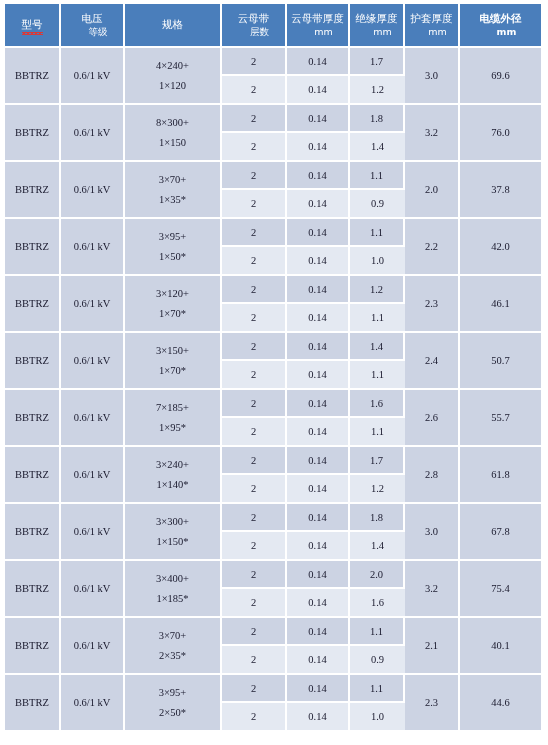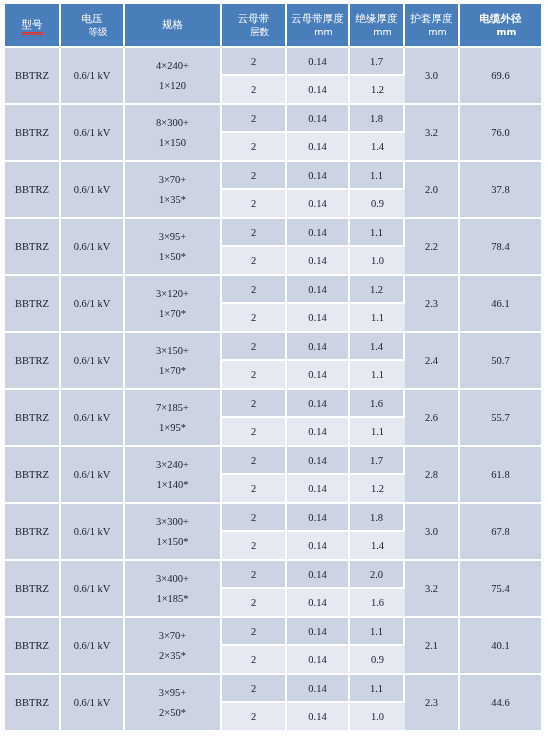--- a/index.html
+++ b/index.html
@@ -199,21 +199,21 @@
           <td class="merged" rowspan="2">BBTRZ</td>
           <td class="merged" rowspan="2">0.6/1 kV</td>
           <td class="merged" rowspan="2">
             <span class="spec-line">3×95+</span>
             <span class="spec-line">1×50*</span>
           </td>
           <td class="sub-a">2</td>
           <td class="sub-a">0.14</td>
           <td class="sub-a">1.1</td>
           <td class="merged" rowspan="2">2.2</td>
-          <td class="merged" rowspan="2">78.4</td>
+          <td class="merged" rowspan="2">42.0</td>
         </tr>
         <tr class="row-b">
           <td class="sub-b">2</td>
           <td class="sub-b">0.14</td>
           <td class="sub-b">1.0</td>
         </tr>
         <tr class="row-a">
           <td class="merged" rowspan="2">BBTRZ</td>
           <td class="merged" rowspan="2">0.6/1 kV</td>
           <td class="merged" rowspan="2">

